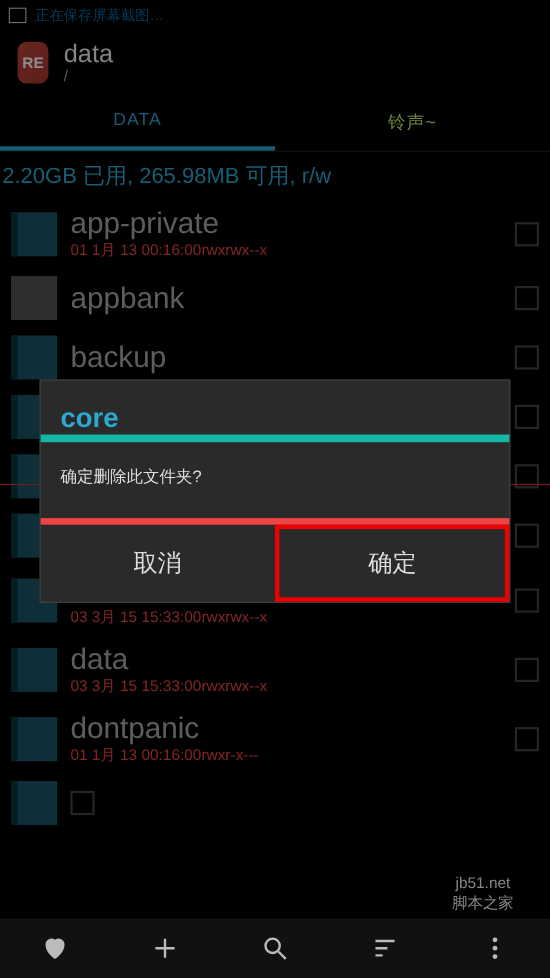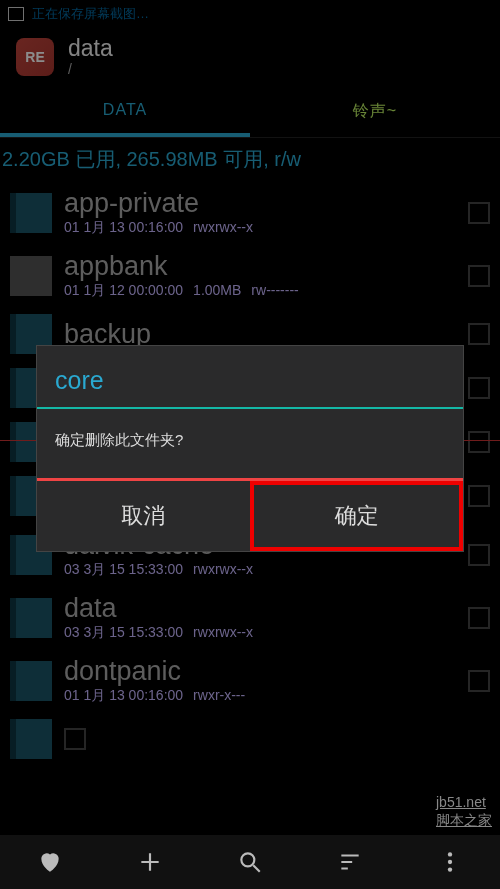--- a/index.html
+++ b/index.html
@@ -1,46 +1,46 @@
 <!DOCTYPE html>
 <html><head>
 <meta charset="utf-8">
 <style>
   * { box-sizing: border-box; margin: 0; padding: 0; }
   body { width: 500px; height: 889px; background: #000; font-family: sans-serif; color: #fff; overflow: hidden; position: relative; }
   .statusbar { height: 28px; display: flex; align-items: center; padding: 0 8px; gap: 8px; font-size: 13px; color: #0369a1; }
   .status-icon { width: 16px; height: 14px; border: 1.5px solid #ccc; display: inline-block; }
   .header { display: flex; align-items: center; padding: 8px 16px 10px; gap: 14px; }
-  .app-icon { width: 38px; height: 38px; background: linear-gradient(135deg,#c0453c,#a8362f); border-radius: 8px; display:flex; align-items:center; justify-content:center; font-size:14px; font-weight:bold; color:#fff; }
+  .app-icon { width: 28px; height: 38px; background: linear-gradient(135deg,#c0453c,#a8362f); border-radius: 8px; display:flex; align-items:center; justify-content:center; font-size:14px; font-weight:bold; color:#fff; }
   .header-title { font-size: 23px; color: #eee; line-height: 1.1; }
   .header-sub { font-size: 14px; color: #aaa; }
   .tabs { display: flex; border-bottom: 1px solid #222; }
   .tab { flex:1; text-align:center; padding: 14px 0; font-size:16px; color:#bef264; letter-spacing:1px; }
   .tab.active { color:#2aa9d1; border-bottom: 4px solid #2aa9d1; }
   .storage { font-size: 20px; color: #2aa9d1; padding: 8px 2px; }
   .list { }
   .row { display:flex; align-items:center; gap:12px; padding: 7px 10px; color:#888; }
   .folder-icon { width: 42px; height: 40px; background:#1a5566; border-left:6px solid #0e3542; display:inline-block; }
   .file-icon { width: 42px; height: 40px; background:#555; display:inline-block; }
   .row-main { flex:1; }
   .row-name { font-size: 27px; color:#aaa; }
-  .row-meta { font-size: 14px; color:#c4b5fd; display:flex; gap:10px; }
+  .row-meta { font-size: 14px; color:#ef4444; display:flex; }
   .check { width:22px; height:22px; border:2px solid #444; }
   .overlay { position:absolute; top:0; left:0; right:0; bottom:0; background:rgba(0,0,0,0.45); }
   .dialog { position:absolute; left:36px; right:36px; top:345px; background:#2a2a2b; border:1px solid #444; }
-  .dialog-title { color:#2aa9d1; font-size:25px; padding:20px 18px 12px; border-bottom:2px solid #14b8a6; }
+  .dialog-title { color:#2aa9d1; font-size:25px; padding:20px 18px 0; border-bottom:7px solid #14b8a6;font-weight:bold; }
   .dialog-msg { color:#ddd; font-size:15px; padding:22px 18px 28px; }
-  .dialog-btns { display:flex; border-top:3px solid #ef4444; }
+  .dialog-btns { display:flex; border-top:6px solid #ef4444; }
   .dbtn { flex:1; text-align:center; padding:20px 0; font-size:22px; color:#ddd; }
   .dbtn + .dbtn { border-left:1px solid #444; }
   .highlight { outline:4px solid #e00; outline-offset:-4px; }
   .hr-red { position:absolute; left:0; right:0; top:440px; height:1px; background:#c33; }
   .toolbar { position:absolute; bottom:0; left:0; right:0; height:54px; display:flex; justify-content:space-around; align-items:center; background:#111; }
   .tb-icon { width:26px; height:26px; color:#bbb; }
-  .watermark { position:absolute; right:8px; bottom:60px; font-size:14px; color:#888; text-align:left; line-height:1.3;text-decoration:underline; }
+  .watermark { position:absolute; right:33px; bottom:60px; font-size:14px; color:#888; text-align:center; line-height:1.3; }
   svg { display:block; }
 </style>
 </head>
 <body>
 
 <div class="statusbar">
   <span class="status-icon"></span>
   <span>正在保存屏幕截图…</span>
 </div>
 
@@ -68,25 +68,20 @@
           <span>01 1月 13 00:16:00</span>
           <span>rwxrwx--x</span>
         </div>
       </div>
       <span class="check"></span>
     </div>
     <div class="row">
       <span class="file-icon"></span>
       <div class="row-main">
         <div class="row-name">appbank</div>
-        <div class="row-meta">
-          <span>01 1月 12 00:00:00</span>
-          <span>1.00MB</span>
-          <span>rw-------</span>
-        </div>
       </div>
       <span class="check"></span>
     </div>
     <div class="row">
       <span class="folder-icon"></span>
       <div class="row-main">
         <div class="row-name">backup</div>
         <div class="row-meta"></div>
       </div>
       <span class="check"></span>

